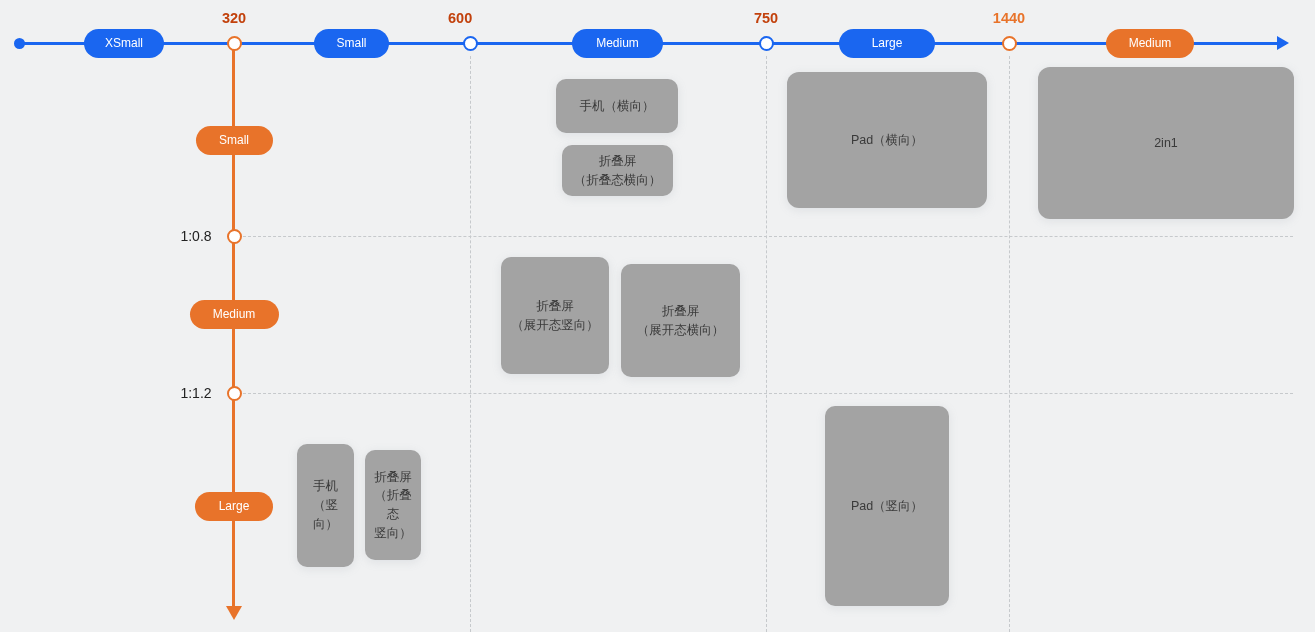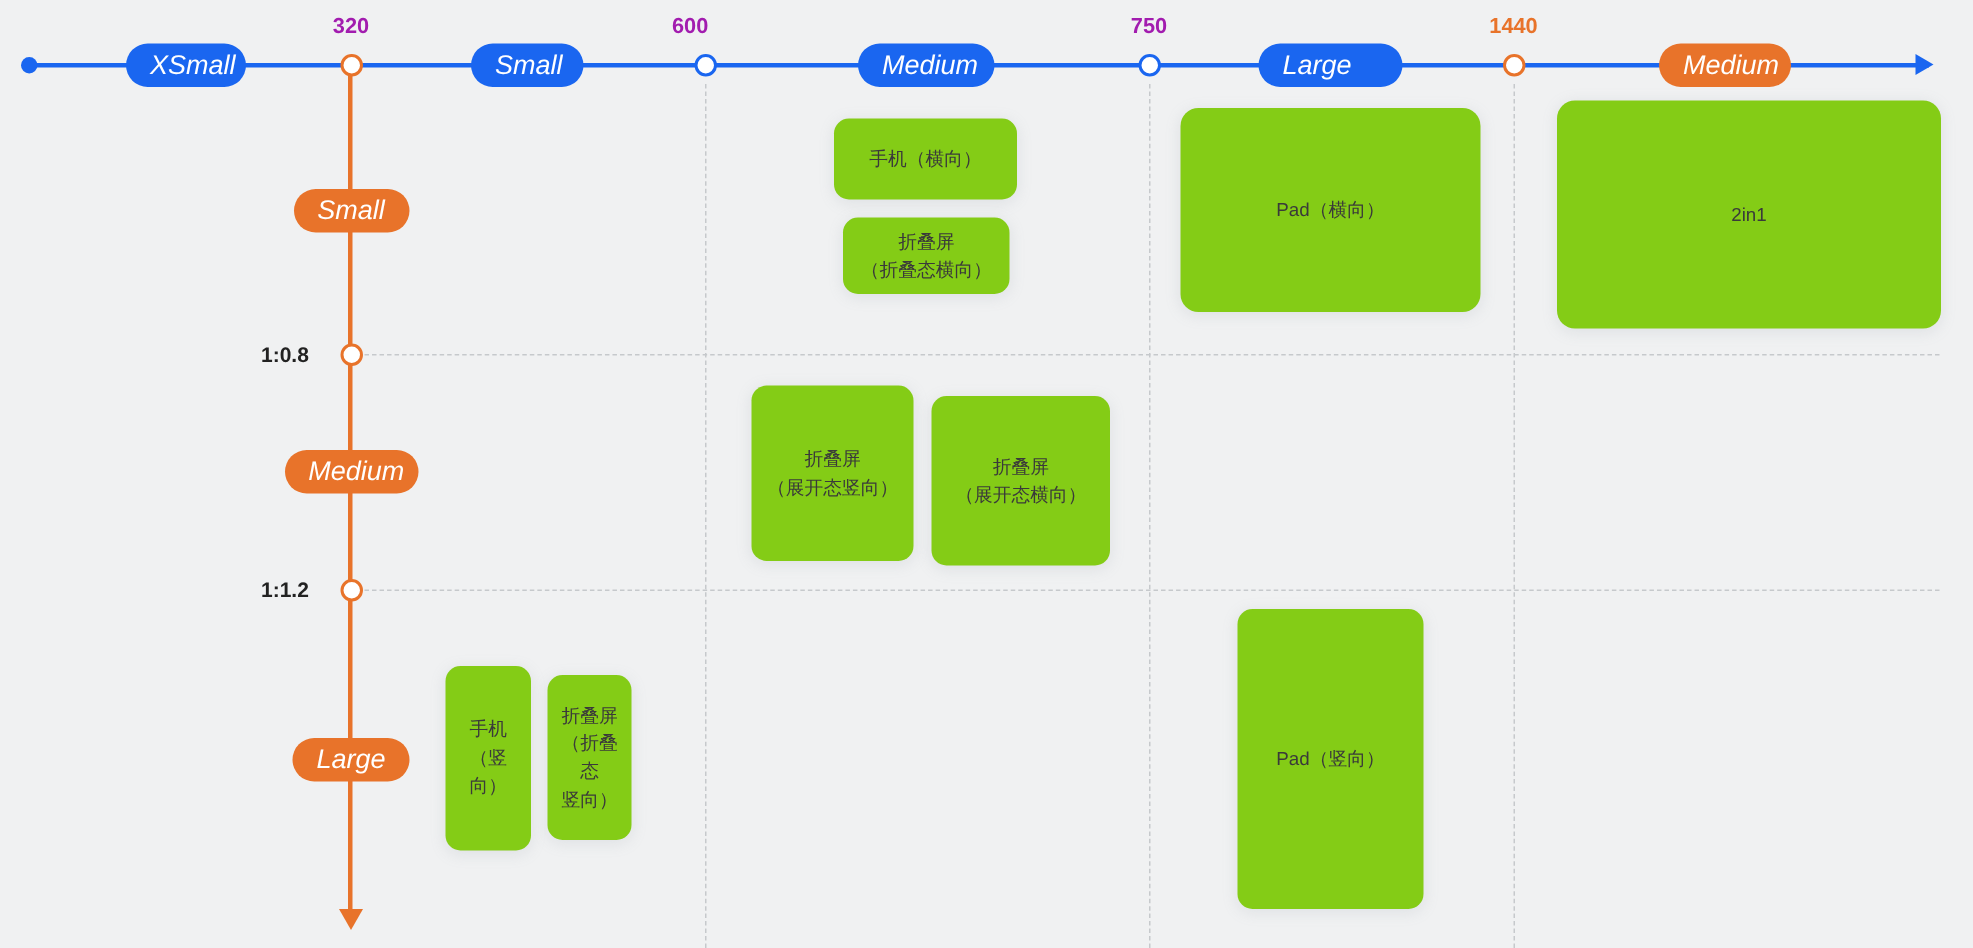--- a/index.html
+++ b/index.html
@@ -64,25 +64,25 @@
     border-top: 14px solid #e8732a;
   }
 
   
   .pill {
     position: absolute;
     height: 29px;
     line-height: 29px;
     border-radius: 15px;
     color: #ffffff;
-    font-size: 18px;
+    font-size: 12px;
+    text-align: center;
     white-space: nowrap;
     box-sizing: border-box;
     padding: 0 16px;
-    font-style: italic;
   }
   .pill.blue { background: #1a66f0; }
   .pill.orange { background: #e8732a; }
 
   
   .node {
     position: absolute;
     width: 15px;
     height: 15px;
     border-radius: 50%;
@@ -92,49 +92,49 @@
   .node.blue { border: 2.5px solid #1a66f0; }
   .node.orange { border: 2.5px solid #e8732a; }
 
   
   .tick-label {
     position: absolute;
     font-size: 14.5px;
     font-weight: bold;
     white-space: nowrap;
   }
-  .tick-label.dark { color: #a21caf; }
+  .tick-label.dark { color: #c2410c; }
   .tick-label.orange { color: #e8732a; }
 
   .ratio-label {
     position: absolute;
     font-size: 14px;
-    font-weight: bold;
+    font-weight: normal;
     color: #222222;
     white-space: nowrap;
-    text-align: left;
+    text-align: center;
   }
 
   
   .grid-v {
     position: absolute;
     top: 56px;
     width: 0;
     border-left: 1.5px dashed #c6c9cc;
   }
   .grid-h {
     position: absolute;
     height: 0;
     border-top: 1.5px dashed #c6c9cc;
   }
 
   
   .card {
     position: absolute;
-    background: #84cc16;
+    background: #a3a3a3;
     border-radius: 12px;
     box-shadow: 0 2px 10px rgba(140,148,160,0.18);
     display: flex;
     align-items: center;
     justify-content: center;
     text-align: center;
     color: #3a3a3a;
     font-size: 12.5px;
     line-height: 1.5;
     box-sizing: border-box;

